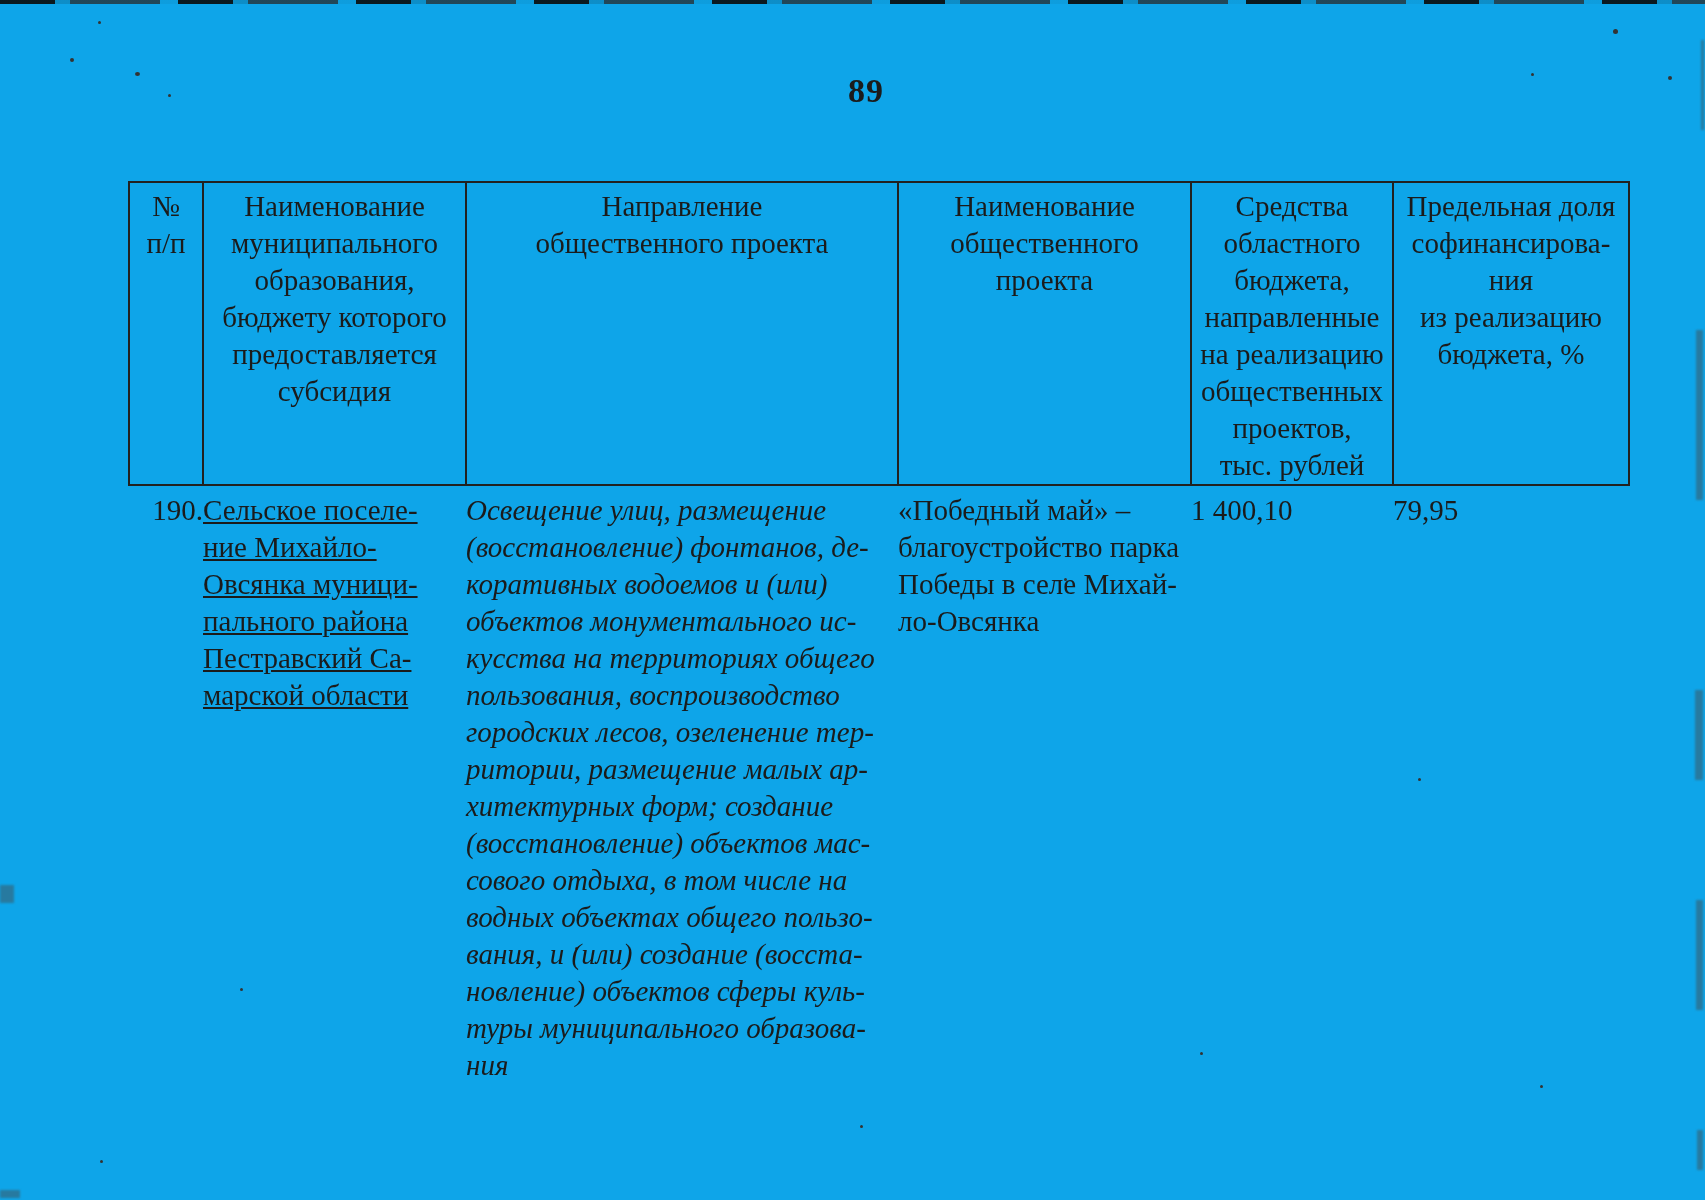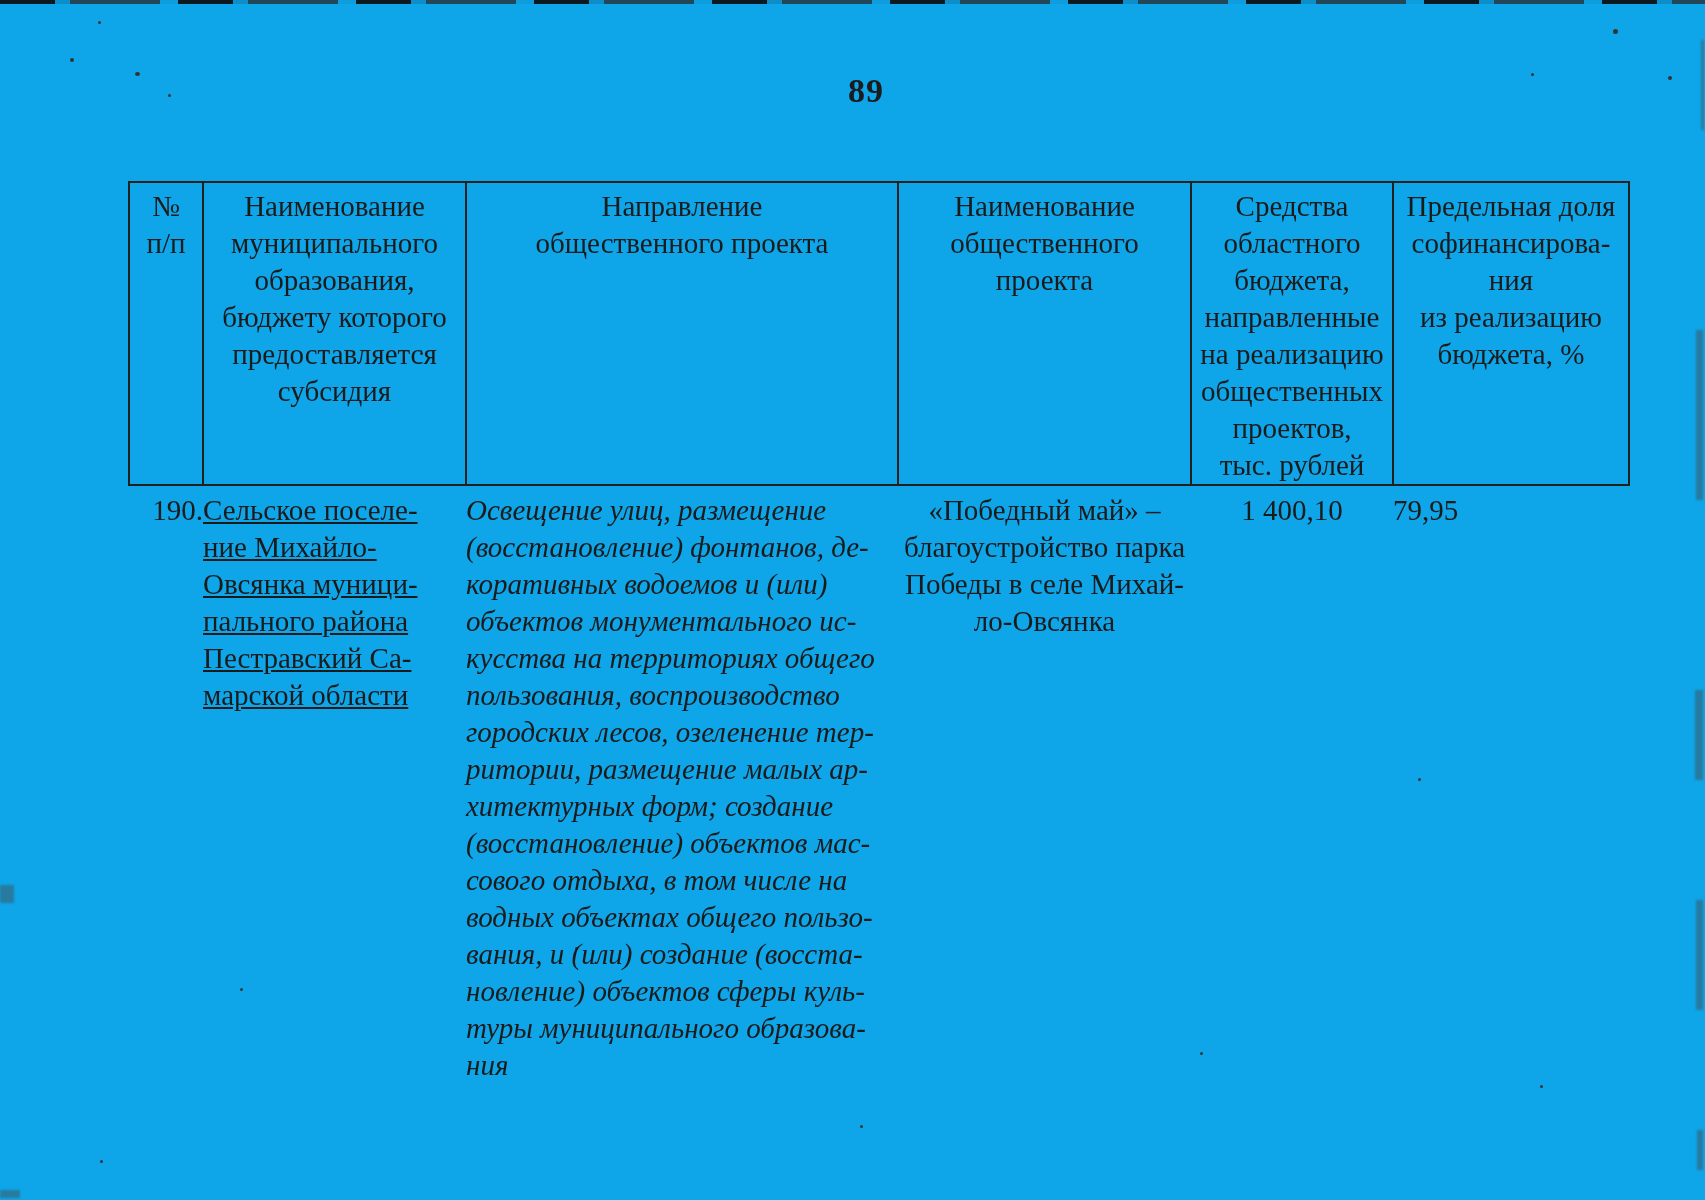--- a/index.html
+++ b/index.html
@@ -59,22 +59,22 @@
   .header-row td {
     border: 2px solid #222120;
     height: 257px;
     text-align: center;
     padding-top: 5px;
   }
   .body-row td { border: none; padding-top: 6px; }
   .cell-num      { text-align: right;  padding-right: 3px; margin-top: 43px; }
   .cell-muni     { padding-left: 13px; text-decoration: underline; }
   .cell-dir      { padding-left: 6px; font-style: italic;  }
-  .cell-proj     { padding-left: 13px; text-align: center; }
-  .cell-funds    { text-align: center; }
+  .cell-proj     { padding-left: 13px; }
+  .cell-funds    { }
   .cell-share    { text-align: left; }
 </style>
 </head>
 <body>
 
 <div class="page">
 
   <div class="scan-edge-top"></div>
 
   <div class="scan-smudge" style="left:1701px; top:40px;  width:3px; height:90px;"></div>

